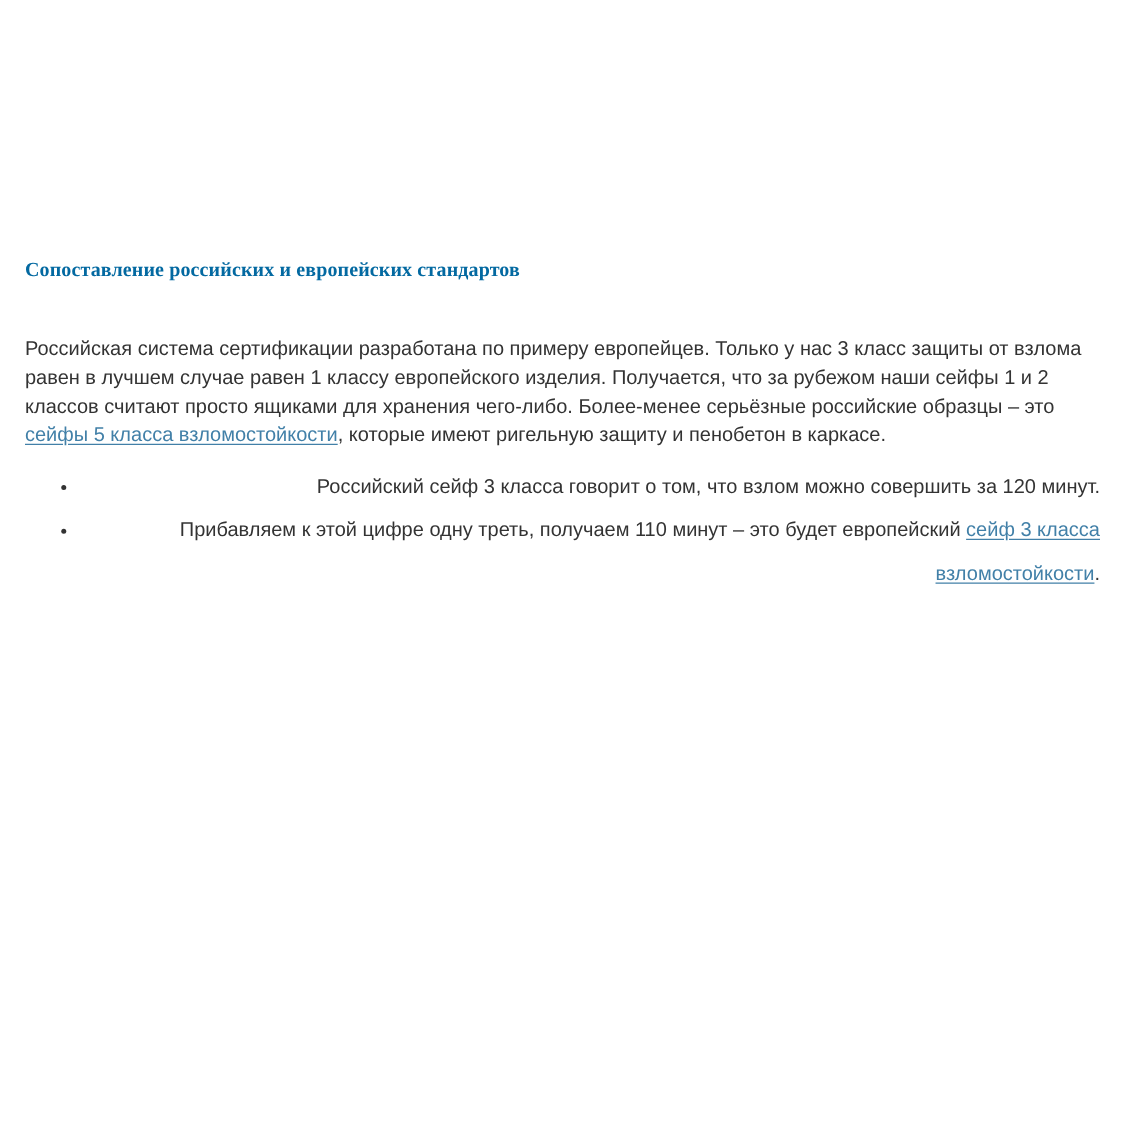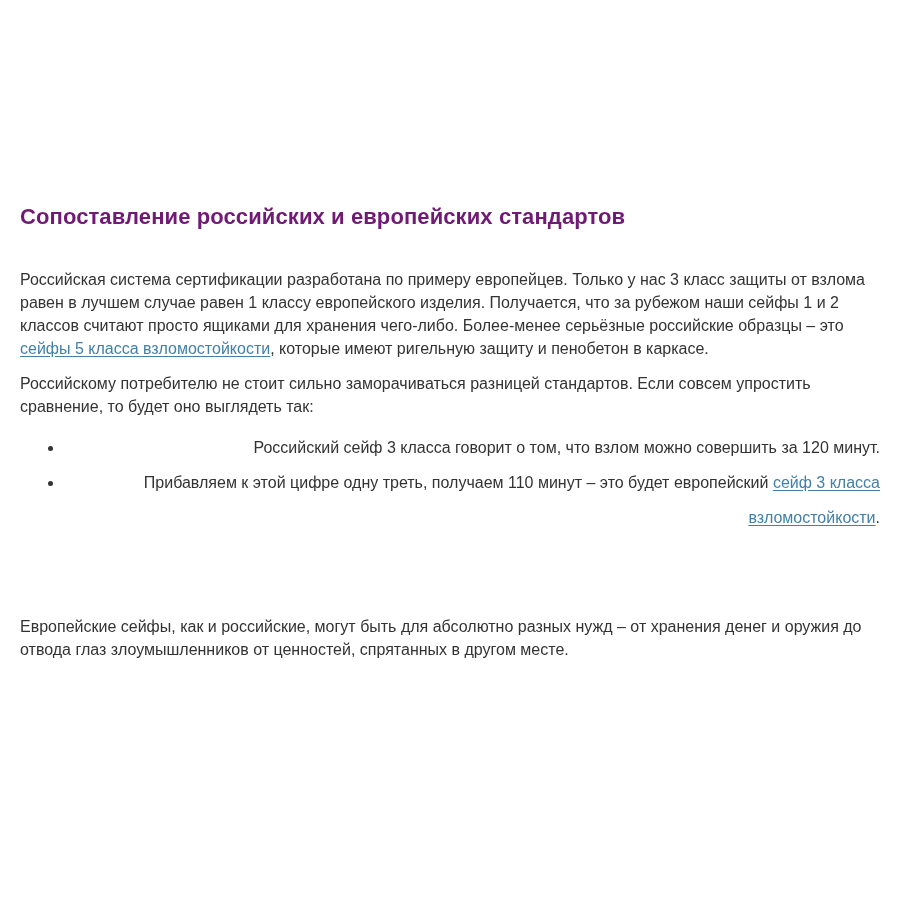--- a/index.html
+++ b/index.html
@@ -15,26 +15,27 @@
     font-size: 16px;
     color: #333333;
     -webkit-font-smoothing: antialiased;
   }
   .content {
     box-sizing: border-box;
     width: 900px;
     padding: 204px 20px 0 20px;
   }
   h2.article-heading {
-    font-size: 22px;
+    font-size: 16px;
     line-height: 26px;
     font-weight: 700;
-    color: #701a75;
+    color: #0369a1;
     margin: 0 0 38px 0;
     letter-spacing: 0.1px;
+    font-family: Liberation Serif, serif;
   }
   p.article-paragraph {
     margin: 0 0 12px 0;
     line-height: 23px;
   }
   ul.article-list {
     margin: 0;
     padding: 0 0 0 44px;
     list-style: disc outside;
   }
@@ -54,24 +55,22 @@
 </style>
 </head>
 <body>
 
 <main class="content">
 
   <h2 class="article-heading">Сопоставление российских и европейских стандартов</h2>
 
   <p class="article-paragraph"><span>Российская система сертификации разработана по примеру европейцев. Только у нас 3 класс защиты от взлома равен в лучшем случае равен 1 классу европейского изделия. Получается, что за рубежом наши сейфы 1 и 2 классов считают просто ящиками для хранения чего-либо. Более-менее серьёзные российские образцы – это </span><a class="article-link" href="#">сейфы 5 класса взломостойкости</a><span>, которые имеют ригельную защиту и пенобетон в каркасе.</span></p>
 
-  <p class="article-paragraph">Российскому потребителю не стоит сильно заморачиваться разницей стандартов. Если совсем упростить сравнение, то будет оно выглядеть так:</p>
 
   <ul class="article-list">
     <li>Российский сейф 3 класса говорит о том, что взлом можно совершить за 120 минут.</li>
     <li><span>Прибавляем к этой цифре одну треть, получаем 110 минут – это будет европейский </span><a class="article-link" href="#">сейф 3 класса взломостойкости</a><span>.</span></li>
   </ul>
 
   <div class="spacer"></div>
 
-  <p class="article-paragraph">Европейские сейфы, как и российские, могут быть для абсолютно разных нужд – от хранения денег и оружия до отвода глаз злоумышленников от ценностей, спрятанных в другом месте.</p>
 
 </main>
 
 </body></html>

